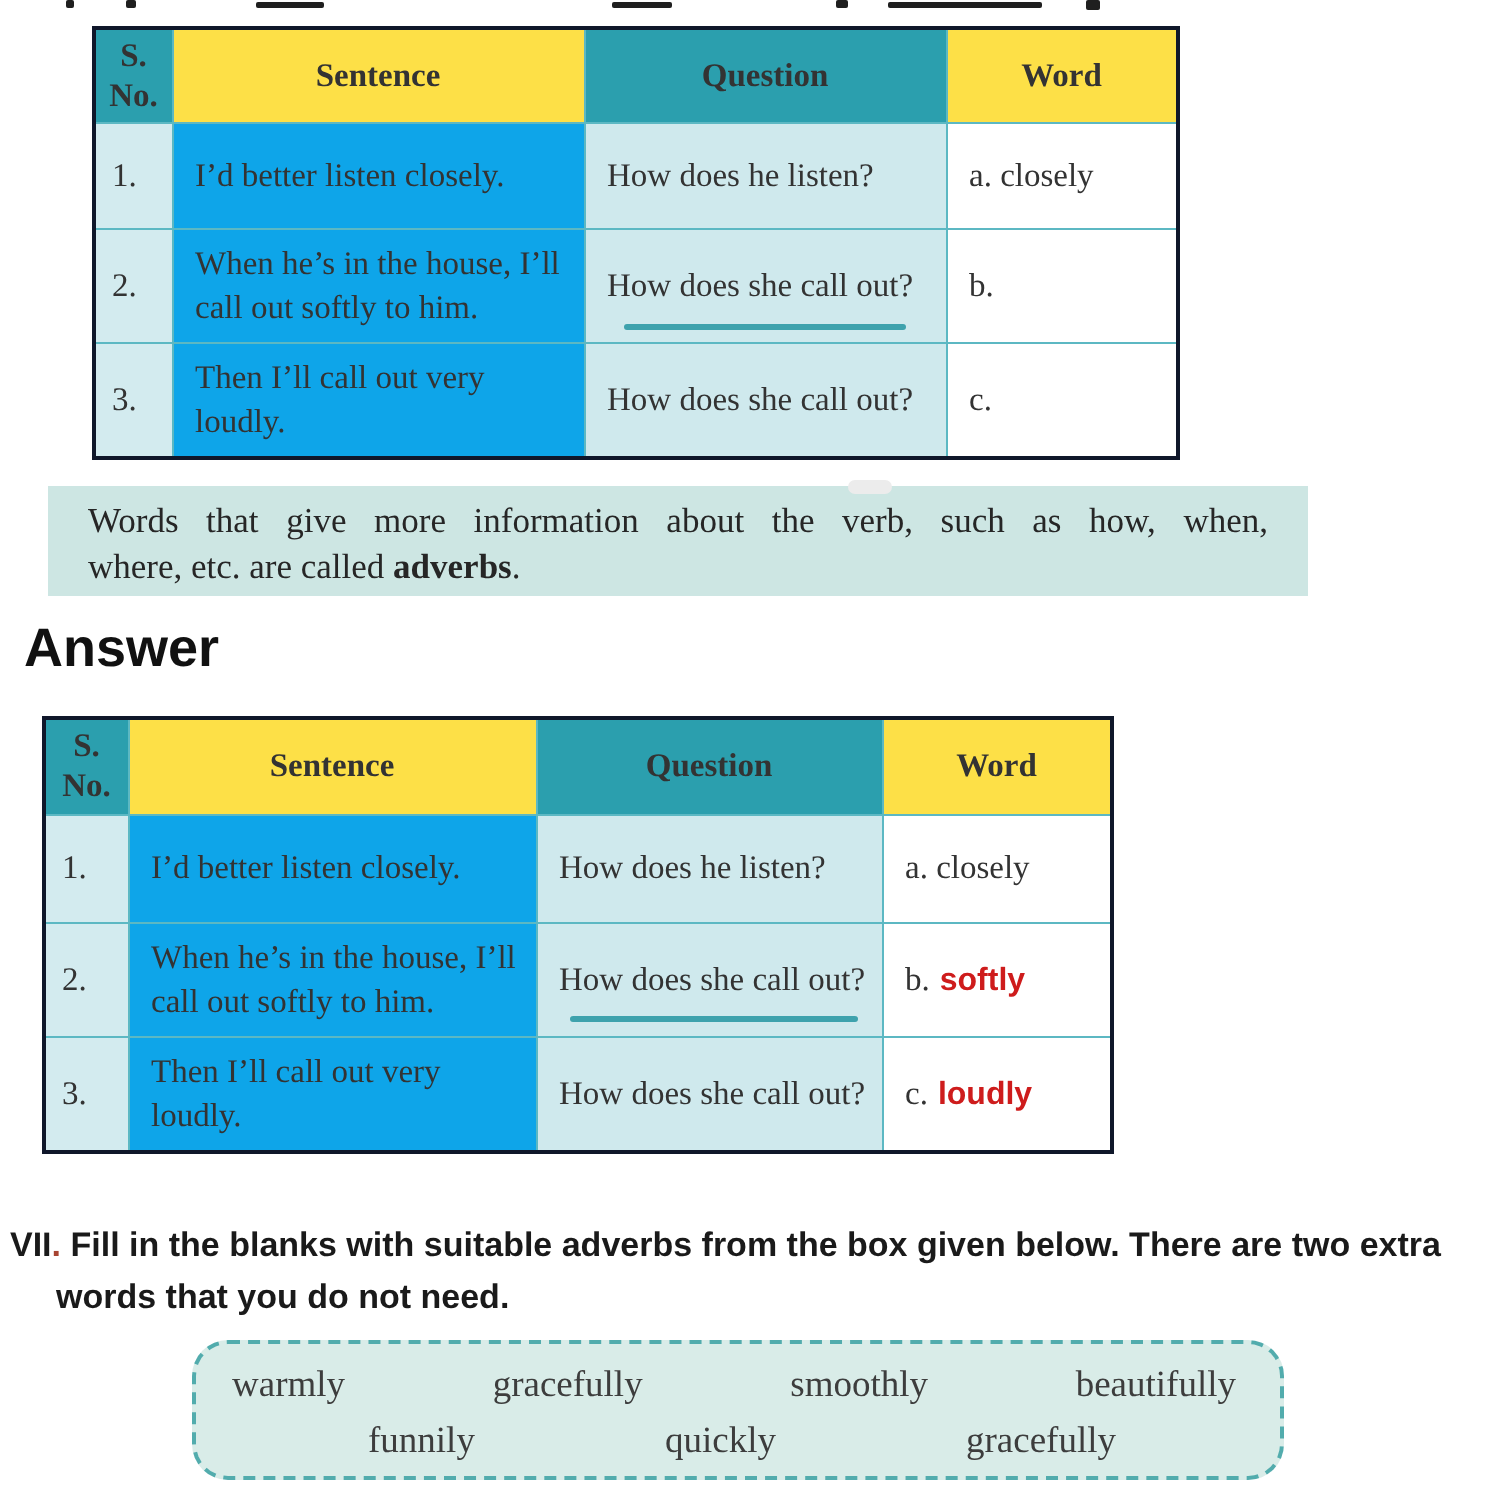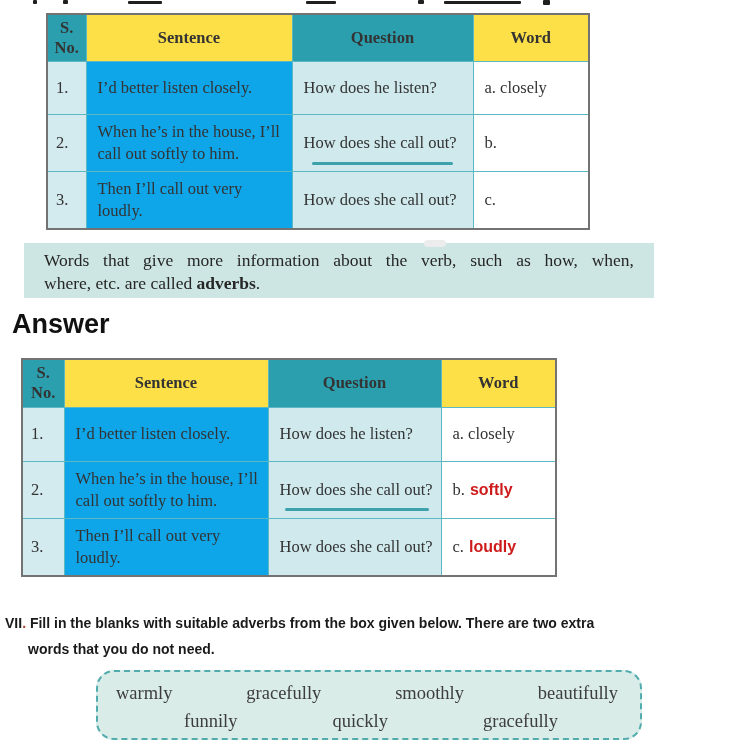--- a/index.html
+++ b/index.html
@@ -6,21 +6,21 @@
   html,body { width:754px; height:749px; background:#ffffff; overflow:hidden; }
   body { position:relative; font-family:"Liberation Serif", serif; color:#333; }
 
   
   .frag { position:absolute; background:#1f1f1f; border-radius:1px; }
 
   
   .qtable { position:absolute; border-collapse:collapse; table-layout:fixed; }
   .qtable td, .qtable th { border:1px solid #5cb8c3; vertical-align:middle;
     font-family:"Liberation Serif", serif; font-size:16.5px; color:#333; }
-  .qtable { border:2px solid #737373; }
+  .qtable { border:2px solid #0f172a; }
   .th-dark { background:#2b9fae; color:#ffffff; font-weight:bold; text-align:center;
     font-size:15.5px; line-height:20px; padding:0 4px; }
   .th-light { background:#fde047; color:#2b2b2b; font-weight:bold; text-align:center; font-size:16.5px; }
   .td-no { background:#d3ebef; padding-left:8px; font-size:16px; }
   .td-sentence { background:#0ea5e9; padding:6px 8px 6px 11px; line-height:22px; }
   .td-question { background:#cfe9ed; padding-left:11px; }
   .td-word { background:#ffffff; padding-left:11px; }
   .red-answer { font-family:"Liberation Sans", sans-serif; font-weight:bold;
     color:#ce1c1c; font-size:16px; margin-left:5px; }
 
@@ -33,21 +33,21 @@
   .note-line2 { line-height:25px; }
   .note-notch { position:absolute; left:400px; top:-3px; width:22px; height:7px;
     background:#ececec; border-radius:4px; }
 
   
   .answer-heading { position:absolute; left:12px; top:309px;
     font-family:"Liberation Sans", sans-serif; font-weight:bold; font-size:27px; color:#111; }
 
   
   .exercise-text { position:absolute; left:5px; top:610px; width:746px;
-    font-family:"Liberation Sans", sans-serif; font-weight:bold; font-size:14px;
+    font-family:"Liberation Sans", sans-serif; font-weight:bold; font-size:17px;
     color:#1a1a1a; line-height:26px; }
   .exercise-line2 { padding-left:23px; }
   .exercise-num { font-weight:bold; }
   .exercise-dot { color:#a84432; }
 
   
   .word-box { position:absolute; left:96px; top:670px; width:546px; height:70px;
     background:#d9ece8; border:2px dashed #52acad; border-radius:18px; padding-top:7px; }
   .word-row { display:flex; justify-content:space-between;
     font-size:18.5px; color:#3d3d3d; line-height:28px; }

